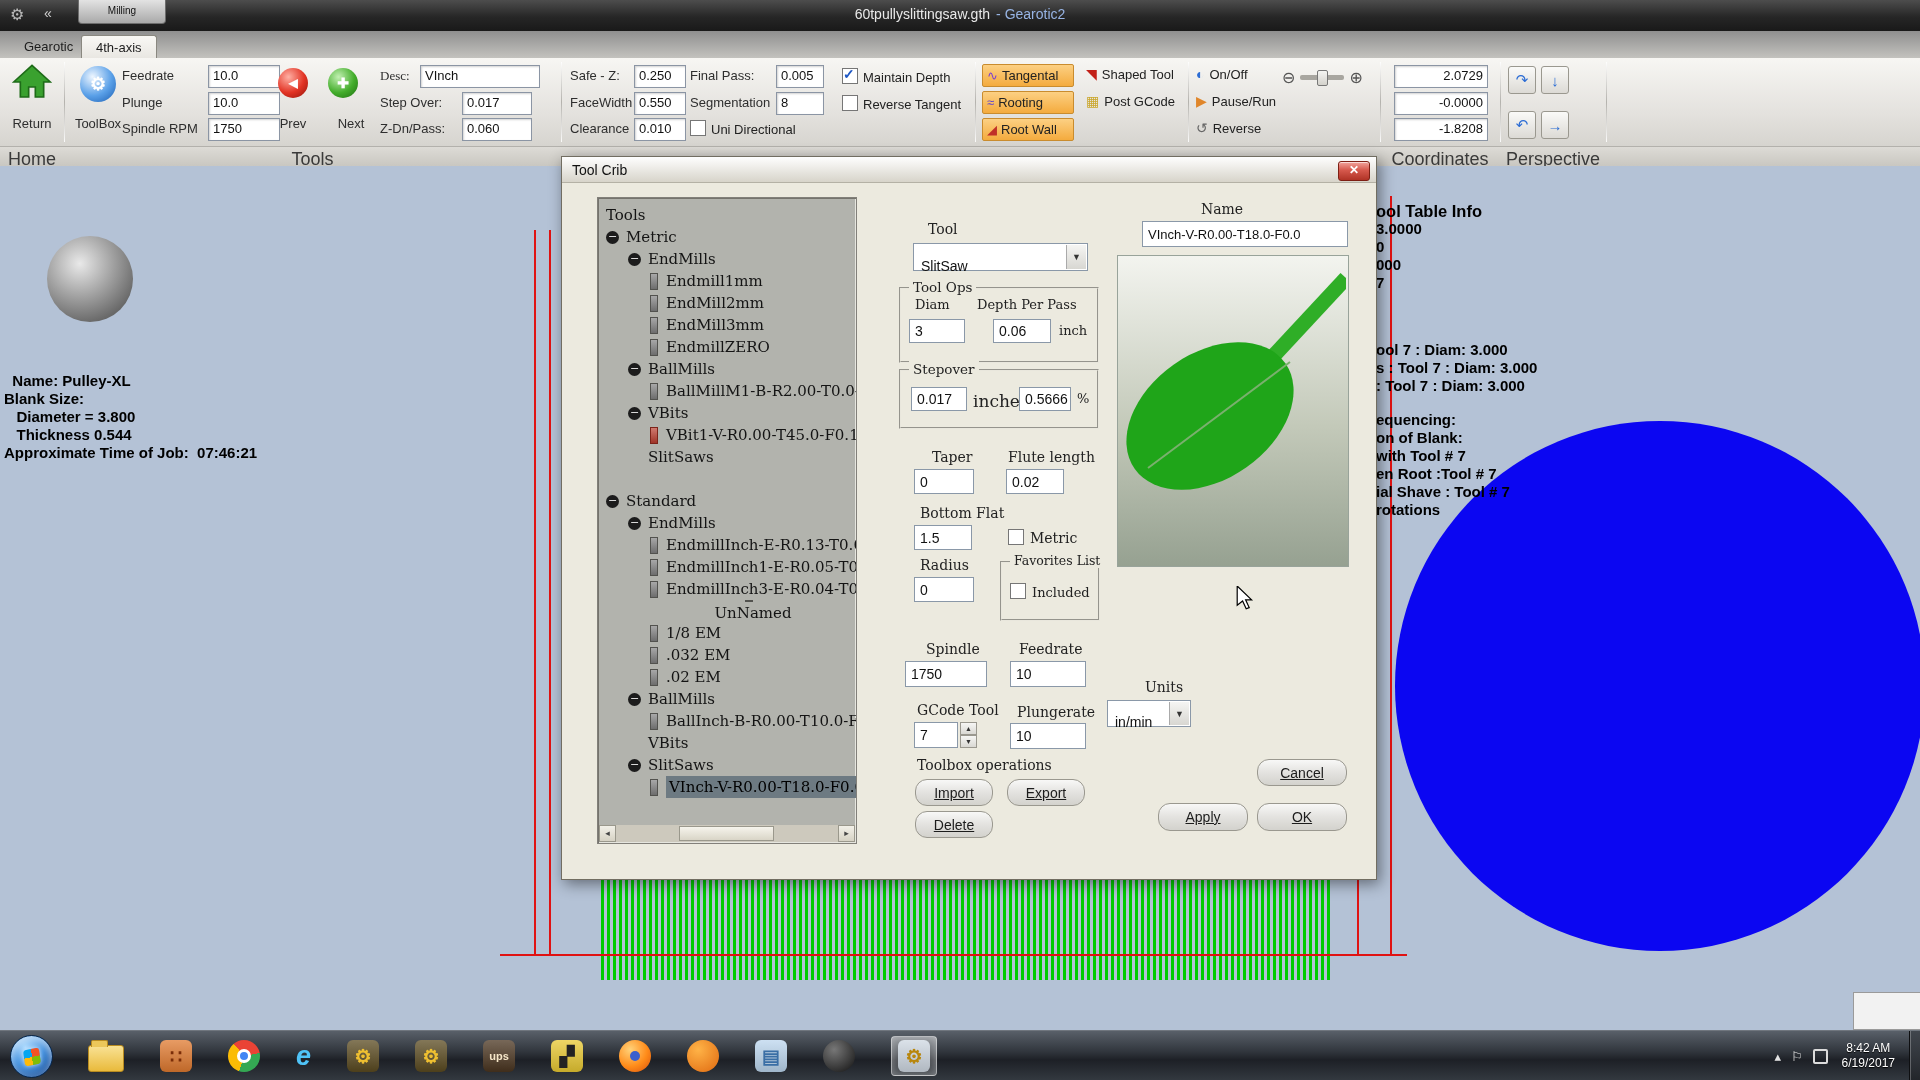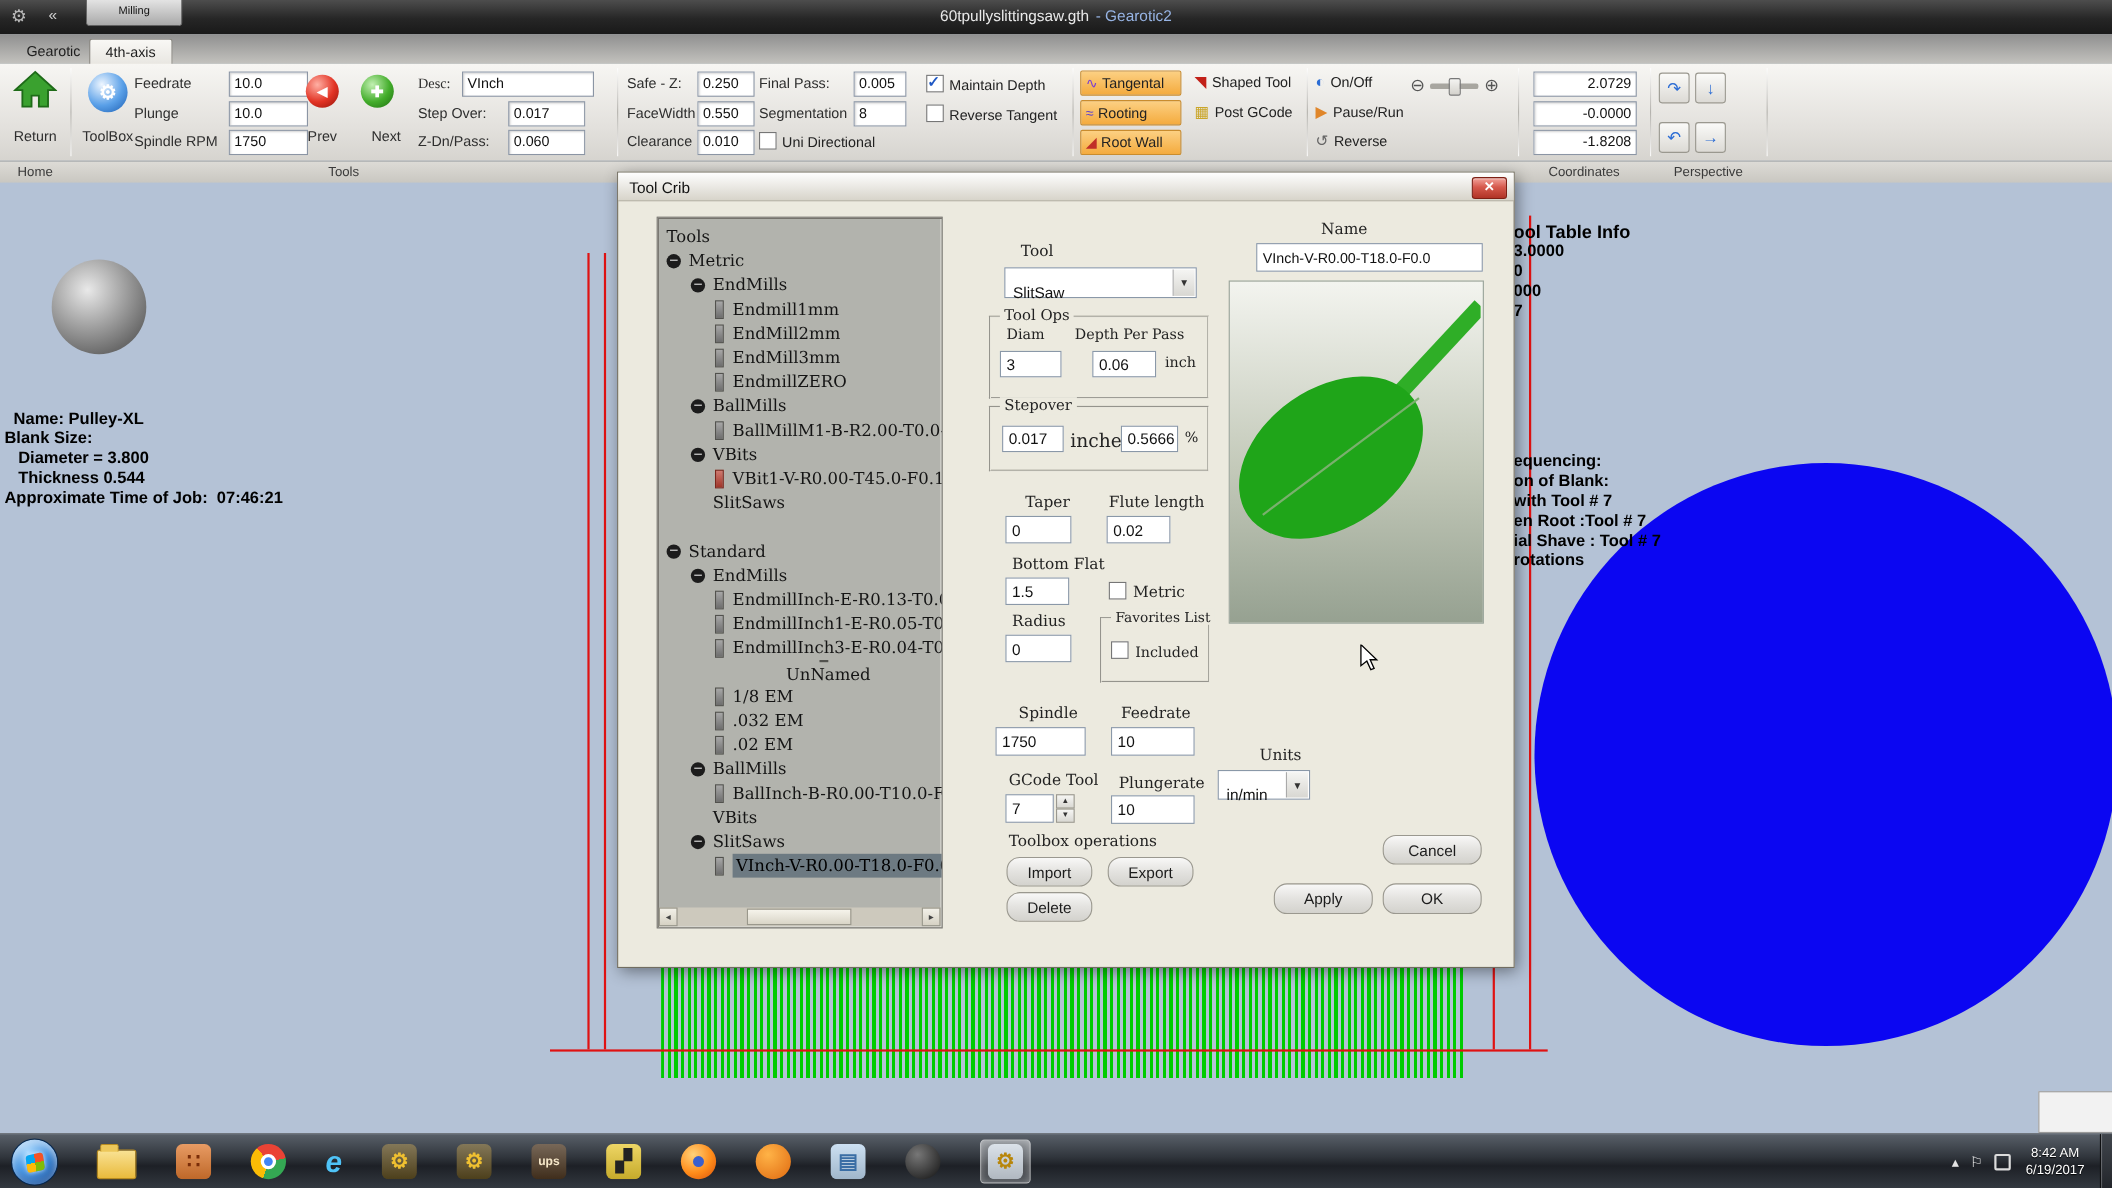--- a/index.html
+++ b/index.html
@@ -66,21 +66,21 @@
     gap:17px 5px;align-content:flex-start;}
   .pbtn{width:26px;height:26px;border:1px solid #9a988f;border-radius:3px;
     background:linear-gradient(180deg,#fafaf8,#dcdad5);color:#2b6cd4;font-size:15px;
     display:flex;align-items:center;justify-content:center;}
   .zoomc{position:absolute;left:1282px;top:10px;display:flex;align-items:center;gap:5px;color:#555;}
   .ztrack{width:44px;height:5px;background:#a8a6a0;border-radius:2px;position:relative;}
   .zknob{position:absolute;left:17px;top:-5px;width:9px;height:14px;border:1px solid #777;
     background:linear-gradient(180deg,#f4f4f2,#d4d2cc);border-radius:2px;}
   .groupstrip{position:absolute;left:0;top:146px;width:1920px;height:20px;
     background:linear-gradient(180deg,#dddbd6,#c8c6c0);border-top:1px solid #b3b1ac;}
-  .glabel{position:absolute;top:2px;font-size:12px;color:#3a3a3a;text-align:center;}
+  .glabel{position:absolute;top:2px;font-size:18px;color:#3a3a3a;text-align:center;}
 
   
   .canvas{position:absolute;left:0;top:166px;width:1920px;height:864px;background:#b4c2d6;overflow:hidden;}
   .sphere{position:absolute;left:47px;top:70px;width:86px;height:86px;border-radius:50%;
     background:radial-gradient(circle at 38% 32%,#e9e9e9,#a5a5a5 40%,#6a6a6a 75%,#4c4c4c);}
   .cline{font-size:15px;font-weight:bold;color:#000;line-height:18px;white-space:pre;}
   .jobinfo{position:absolute;left:4px;top:206px;}
   .fragblock{position:absolute;left:1376px;white-space:pre;}
   .fragblock .frag-head{font-size:16.5px;}
   .redv{position:absolute;width:2px;background:#e01212;}
@@ -126,21 +126,21 @@
   .combo{position:absolute;background:#fff;border:1px solid #8a98a8;font-size:14px;color:#111;}
   .combo .val{position:absolute;left:7px;top:0;bottom:0;display:flex;align-items:center;margin-top:17px;}
   .combo .arrow{position:absolute;right:1px;top:1px;bottom:1px;width:19px;
     background:linear-gradient(180deg,#f5f5f3,#d8d7d2);border-left:1px solid #aaa;
     font-size:9px;color:#333;text-align:center;display:flex;align-items:center;justify-content:center;}
   .gbox{position:absolute;border:2px groove #e9e7dd;}
   .gbox .legend{position:absolute;top:-10px;left:8px;background:#eceadf;padding:0 4px;
     font-family:"DejaVu Serif",serif;font-size:13.5px;color:#222;white-space:nowrap;}
   .btn{position:absolute;background:linear-gradient(180deg,#f8f8f7,#e4e3e0 48%,#d3d2cd);
     border:1px solid #9a988f;border-radius:12px;font-size:14px;color:#1c1c1c;
-    display:flex;align-items:center;justify-content:center;}
+    display:flex;align-items:center;justify-content:center;text-decoration:underline;}
   .spin{position:absolute;width:17px;}
   .spin div{height:13px;background:linear-gradient(180deg,#f6f6f4,#d9d8d3);border:1px solid #9a988f;
     box-sizing:border-box;font-size:7px;color:#333;text-align:center;line-height:11px;}
   .dchk{position:absolute;font-family:"DejaVu Serif",serif;font-size:14px;color:#222;white-space:nowrap;}
   .dchk .chk{margin-right:6px;}
   .preview{position:absolute;left:555px;top:98px;width:230px;height:310px;border:1px solid #98a39a;
     background:linear-gradient(180deg,#f3f4ef,#c3c9b9 55%,#96a191);}
 
   
   .taskbar{position:absolute;left:0;top:1030px;width:1920px;height:50px;z-index:30;
@@ -338,20 +338,21 @@
     <div class="bluecircle"></div>
 
     <div class="redv" style="left:534px;top:64px;height:724px;"></div>
     <div class="redv" style="left:549px;top:64px;height:724px;"></div>
     <div class="redv" style="left:1357px;top:30px;height:758px;"></div>
     <div class="redv" style="left:1390px;top:30px;height:758px;"></div>
     <div class="comb"></div>
     <div class="redh" style="left:500px;top:788px;width:907px;"></div>
 
     <div class="fragblock" style="top:36px;"><div class="cline frag-head">ool Table Info</div><div class="cline">3.0000</div><div class="cline">0</div><div class="cline">000</div><div class="cline">7</div></div>
+    <div class="fragblock" style="top:175px;"><div class="cline">ool 7 : Diam: 3.000</div><div class="cline">s : Tool 7 : Diam: 3.000</div><div class="cline">: Tool 7 : Diam: 3.000</div></div>
     <div class="fragblock" style="top:245px;"><div class="cline">equencing:</div><div class="cline">on of Blank:</div><div class="cline">with Tool # 7</div><div class="cline">en Root :Tool # 7</div><div class="cline">ial Shave : Tool # 7</div><div class="cline">rotations</div></div>
 
     <div class="corner-panel"></div>
   </div>
 
   <div class="dialog">
     <div class="dlg-title"><span>Tool Crib</span></div>
     <div class="dlg-close">✕</div>
 
     <div class="tree">

